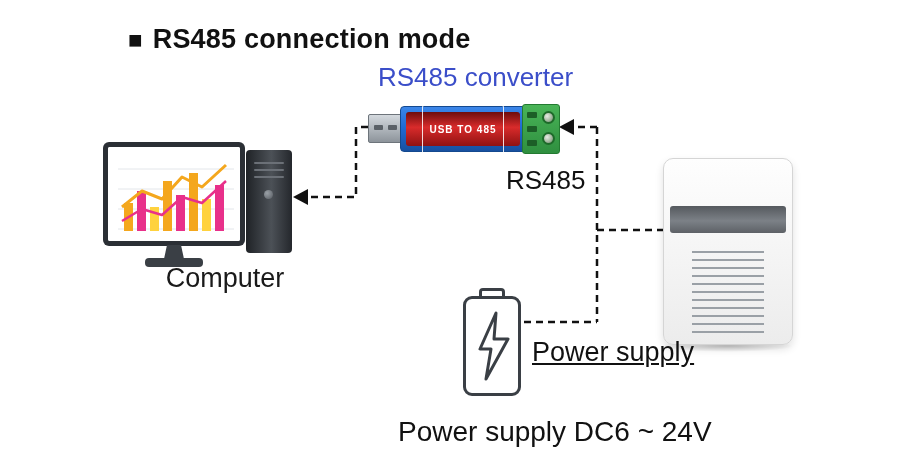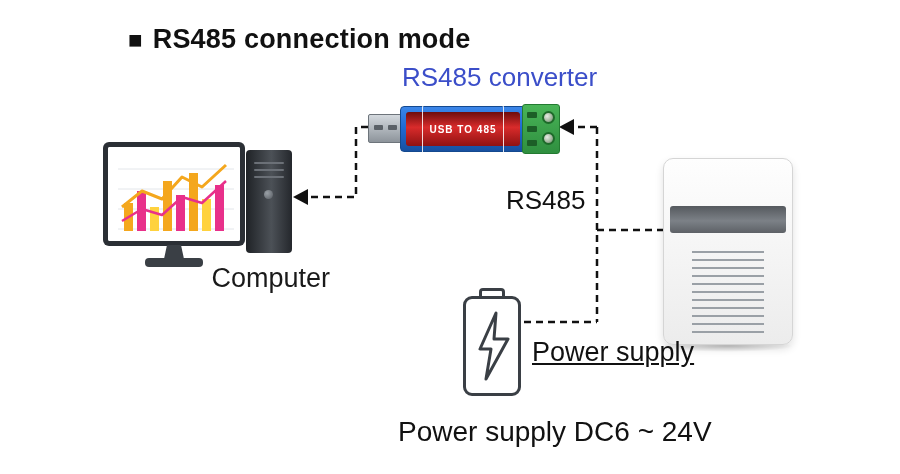--- a/index.html
+++ b/index.html
@@ -7,21 +7,21 @@
     position:relative;width:900px;height:464px;background:#ffffff;
     font-family:"Liberation Sans",sans-serif;color:#111;overflow:hidden;margin:0 auto;
   }
   .abs{position:absolute;}
 
   
   .title{left:128px;top:24px;font-size:27px;font-weight:bold;color:#111;letter-spacing:.2px;}
   .title .bullet{margin-right:10px;font-size:24px;}
 
   
-  .converter-label{left:378px;top:62px;font-size:26px;color:#3b4ec9;font-weight:500;margin-left:24px;}
+  .converter-label{left:378px;top:62px;font-size:26px;color:#3b4ec9;font-weight:500;}
 
   
   .converter{left:368px;top:104px;width:190px;height:48px;}
   .usb-plug{position:absolute;left:0;top:10px;width:34px;height:27px;
     background:linear-gradient(180deg,#d4d9de,#8d949b);border:1px solid #6d747b;border-radius:2px;}
   .usb-plug .hole{position:absolute;width:9px;height:5px;background:#5a6067;border-radius:1px;top:10px;}
   .usb-plug .hole:first-child{left:5px;}
   .usb-plug .hole:last-child{left:19px;}
   .conv-body{position:absolute;left:32px;top:2px;width:124px;height:44px;
     background:linear-gradient(180deg,#3c86e8,#1f6bd6 45%,#17509f);border:1px solid #14498f;border-radius:4px;}
@@ -43,35 +43,35 @@
   .screen{width:100%;height:100%;background:#ffffff;border-radius:2px;overflow:hidden;}
   .stand{left:164px;top:245px;width:20px;height:14px;background:#3a3f45;
     clip-path:polygon(15% 0,85% 0,100% 100%,0 100%);}
   .base{left:145px;top:258px;width:58px;height:9px;background:#3a3f45;border-radius:4px;}
   .tower{left:246px;top:150px;width:46px;height:103px;border-radius:4px;
     background:linear-gradient(90deg,#1f2226,#4c5157 55%,#24272c);}
   .tower .vent{position:absolute;left:8px;right:8px;height:2px;background:#6b7077;border-radius:1px;}
   .tower .vent.v1{top:12px;} .tower .vent.v2{top:19px;} .tower .vent.v3{top:26px;}
   .tower .pwr{position:absolute;left:18px;top:40px;width:9px;height:9px;border-radius:50%;
     background:radial-gradient(circle at 35% 35%,#9aa0a6,#565b61);}
-  .computer-label{left:120px;top:263px;width:210px;text-align:right;font-size:27px;color:#1a1a1a;}
+  .computer-label{left:120px;top:263px;width:210px;text-align:center;font-size:27px;color:#1a1a1a;}
 
   
   .sensor{left:663px;top:158px;width:128px;height:185px;border-radius:10px;
     background:linear-gradient(180deg,#fefefe,#ececec);border:1px solid #d5d5d5;
     box-shadow:0 4px 8px rgba(0,0,0,.12);}
   .sensor .band{position:absolute;left:6px;right:6px;top:47px;height:27px;border-radius:3px;
     background:linear-gradient(180deg,#55595e,#7c8187 55%,#5d6166);}
   .sensor .vents{position:absolute;left:28px;top:92px;width:72px;height:82px;
     background:repeating-linear-gradient(to bottom,#9aa0a6 0 2px,transparent 2px 8px);}
   .sensor-shadow{left:660px;top:340px;width:134px;height:12px;border-radius:50%;
     background:radial-gradient(ellipse at center,rgba(0,0,0,.22),rgba(0,0,0,0) 70%);}
 
   
-  .bus-label{left:506px;top:165px;font-size:26px;color:#111;margin-top:20px;}
+  .bus-label{left:506px;top:165px;font-size:26px;color:#111;}
   .power-label{left:532px;top:337px;font-size:27px;color:#111;text-decoration:underline;}
   .spec-label{left:398px;top:416px;font-size:28px;color:#111;}
 
   
   .battery{left:463px;top:296px;width:58px;height:100px;border:3px solid #3a3f45;border-radius:9px;background:#fff;box-sizing:border-box;}
   .battery-cap{left:479px;top:288px;width:26px;height:11px;border:3px solid #3a3f45;border-bottom:none;
     border-radius:4px 4px 0 0;background:#fff;box-sizing:border-box;}
 
   svg.connectors{position:absolute;left:0;top:0;width:900px;height:474px;}
 </style>

